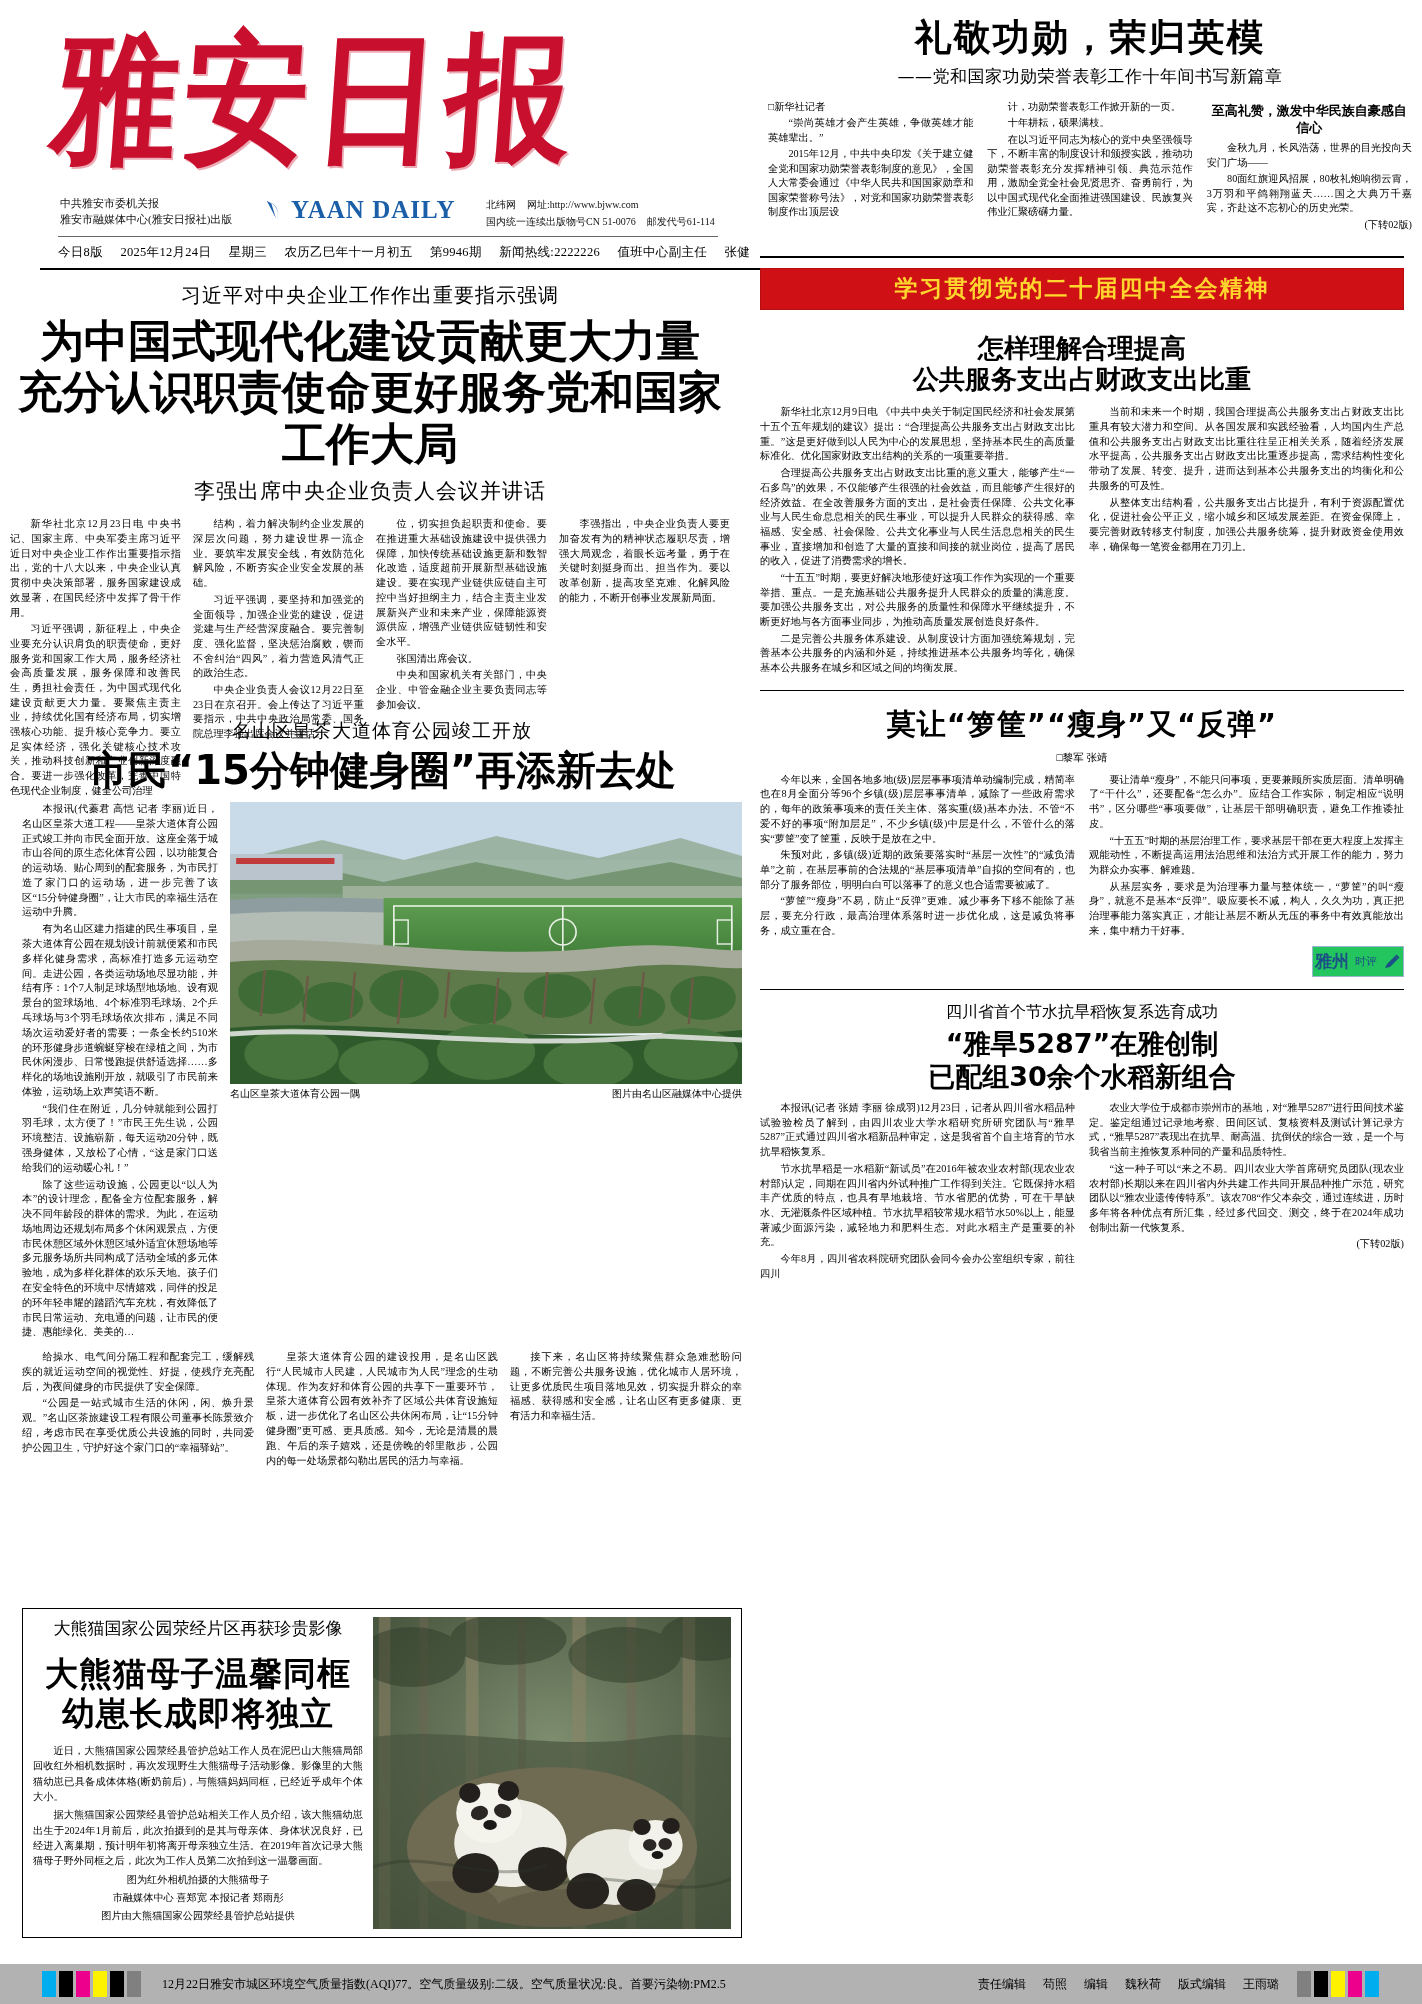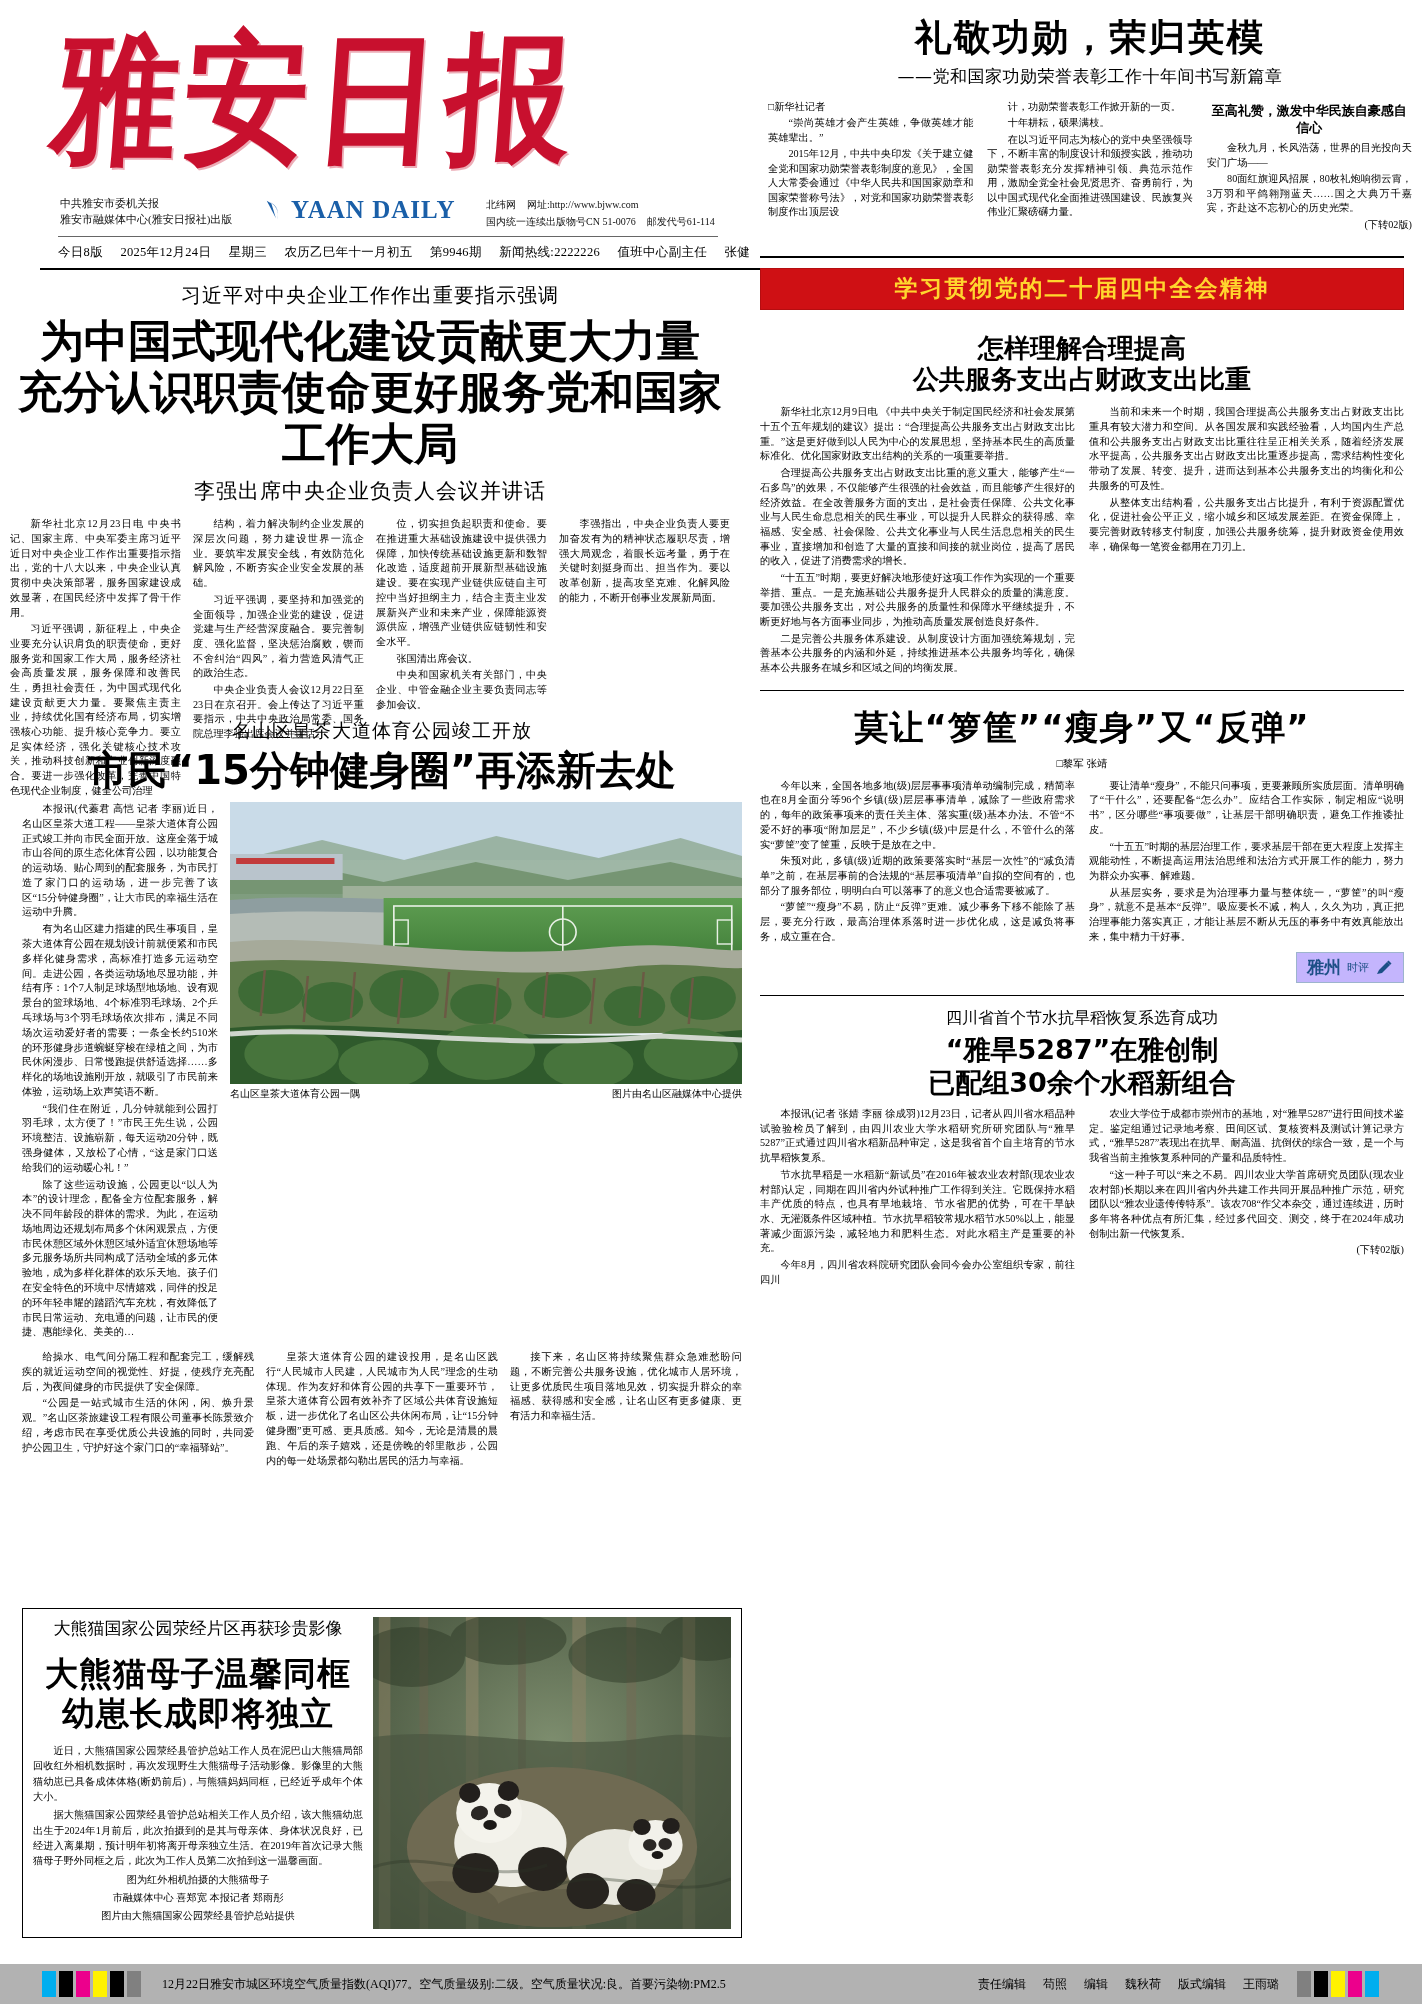--- a/index.html
+++ b/index.html
@@ -82,30 +82,30 @@
     font-size:23px;text-align:center;padding:4px 0 5px 0;letter-spacing:2px;
     border:1px solid #b50d10;
   }
   .rc-h1{font-family:"DejaVu Sans","Liberation Sans",sans-serif;font-weight:bold;font-size:26px;text-align:center;line-height:1.2;margin-top:23px;}
   .rc-cols{display:flex;gap:14px;margin-top:10px;}
   .rc-col{flex:1;font-size:10.2px;line-height:1.44;text-align:justify;}
   .rc-col p{margin:0 0 2px 0;text-indent:2em;}
   .rc-rule{height:1px;background:#000;margin:12px 0 0 0;}
 
   .rc2{margin-top:14px;}
-  .rc2-h1{font-family:"DejaVu Sans","Liberation Sans",sans-serif;font-weight:bold;font-size:34px;text-align:center;letter-spacing:1px;}
+  .rc2-h1{font-family:"DejaVu Sans","Liberation Sans",sans-serif;font-weight:bold;font-size:29px;text-align:center;letter-spacing:1px;}
   .rc2-by{font-size:10.5px;text-align:center;margin-top:6px;}
   .rc2-cols{display:flex;gap:14px;margin-top:8px;}
   .rc2-col{flex:1;font-size:10.2px;line-height:1.44;text-align:justify;}
   .rc2-col p{margin:0 0 2px 0;text-indent:2em;}
 
   .yazhou-badge{
     display:flex;align-items:center;justify-content:flex-end;gap:6px;margin-top:6px;
   }
-  .yz-box{background:#c4b5fd;border:1px solid #9db4cd;padding:3px 10px;display:flex;align-items:center;gap:6px;justify-content:flex-end;}
+  .yz-box{background:#22c55e;border:1px solid #9db4cd;padding:3px 2px;display:flex;align-items:center;gap:6px;justify-content:flex-end;}
   .yz-cn{font-family:"DejaVu Sans","Liberation Sans",sans-serif;font-weight:bold;font-size:17px;color:#1c4f86;}
   .yz-sub{font-size:11px;color:#1c4f86;}
   .yz-pen{width:18px;height:18px;}
 
   .rc3{margin-top:12px;}
   .rc3-kicker{font-family:"DejaVu Sans","Liberation Sans",sans-serif;font-size:16px;text-align:center;}
   .rc3-h1{font-family:"DejaVu Sans","Liberation Sans",sans-serif;font-weight:bold;font-size:27px;text-align:center;line-height:1.2;margin-top:5px;}
   .rc3-cols{display:flex;gap:14px;margin-top:8px;}
   .rc3-col{flex:1;font-size:10.2px;line-height:1.44;text-align:justify;}
   .rc3-col p{margin:0 0 2px 0;text-indent:2em;}

